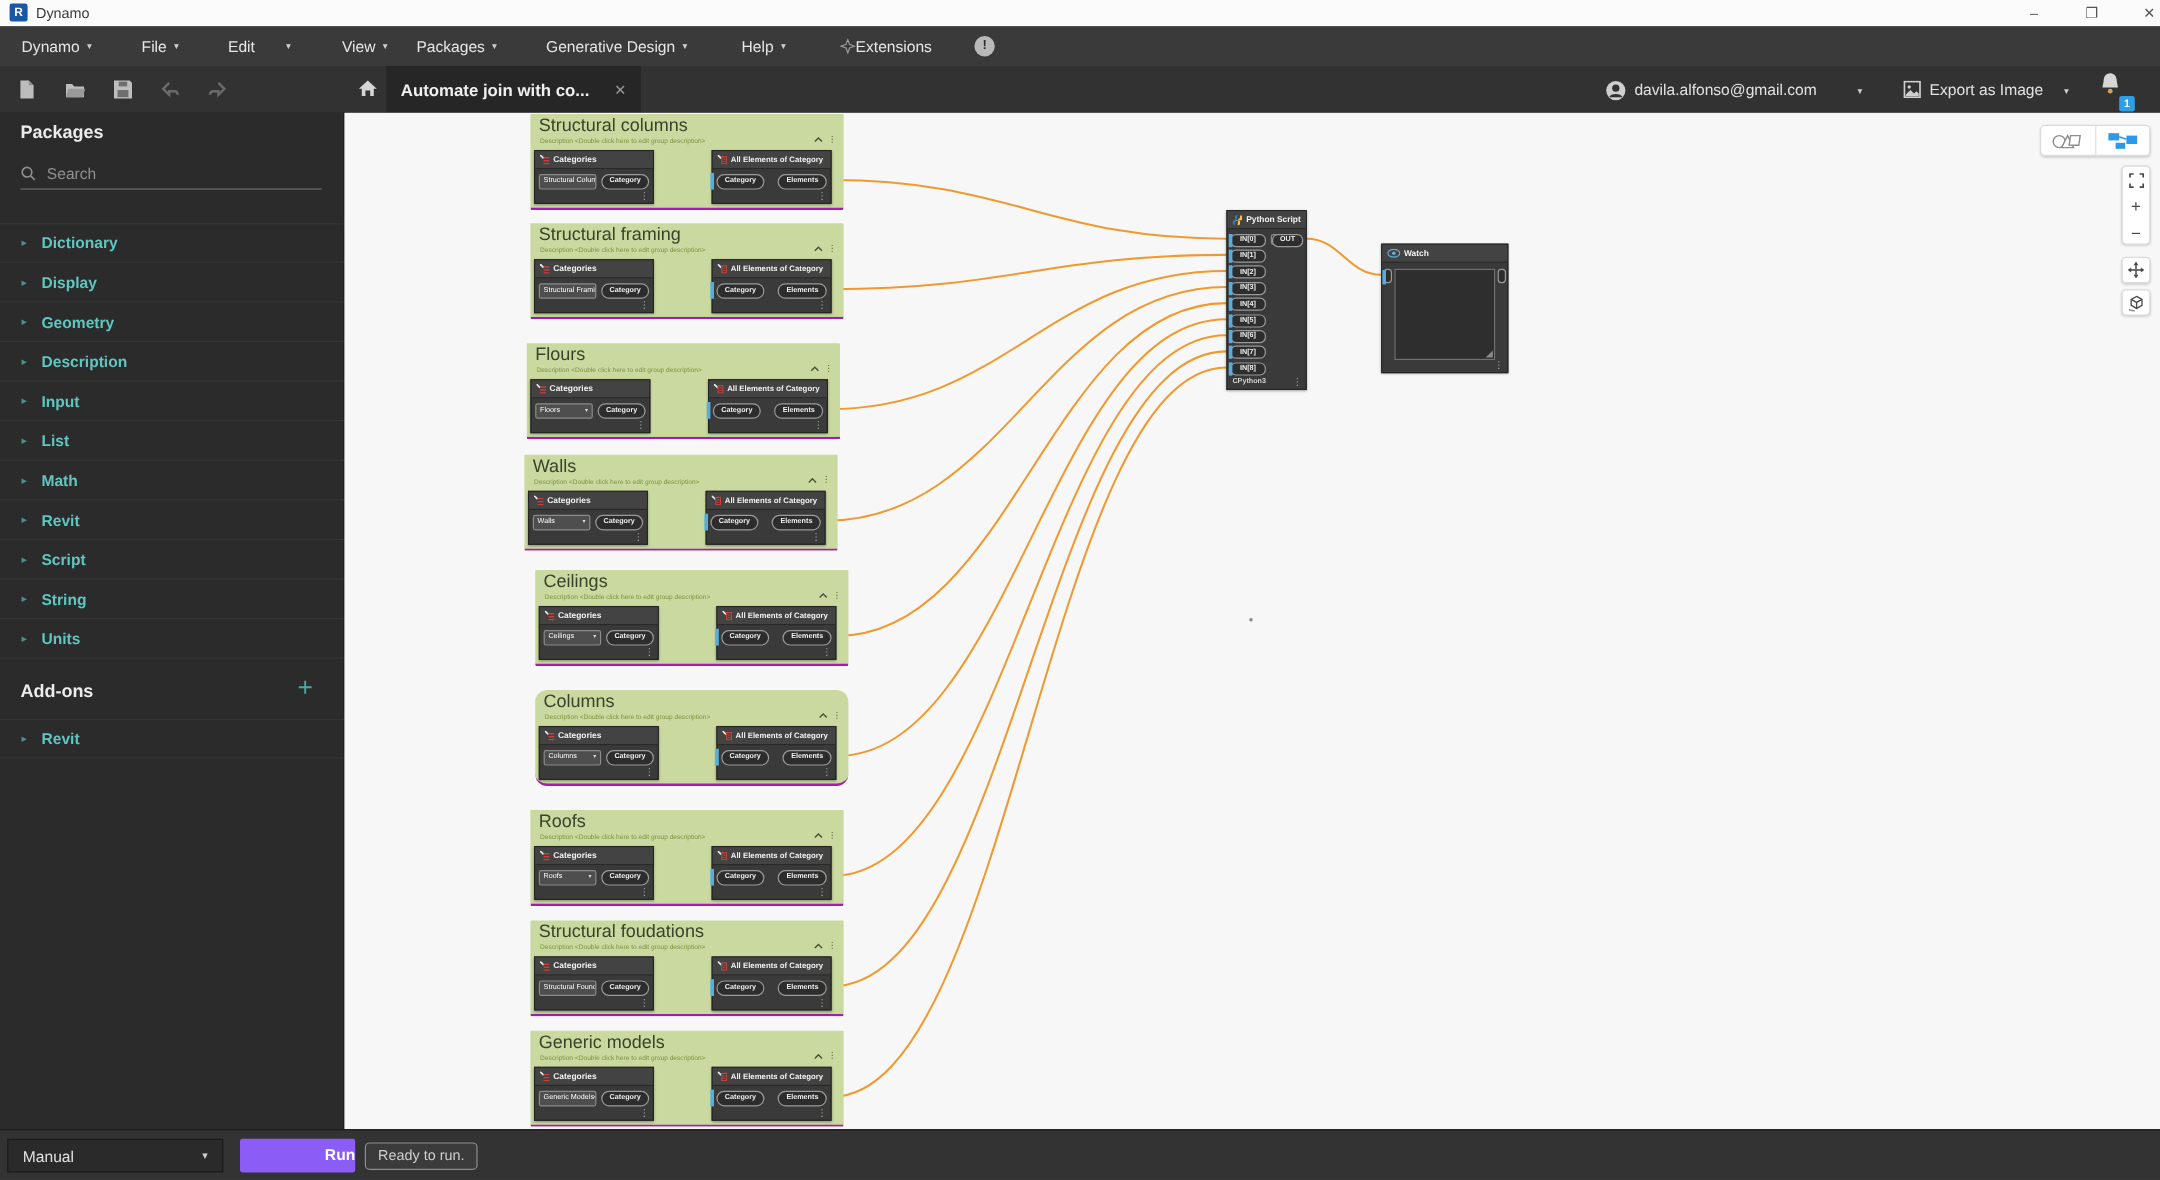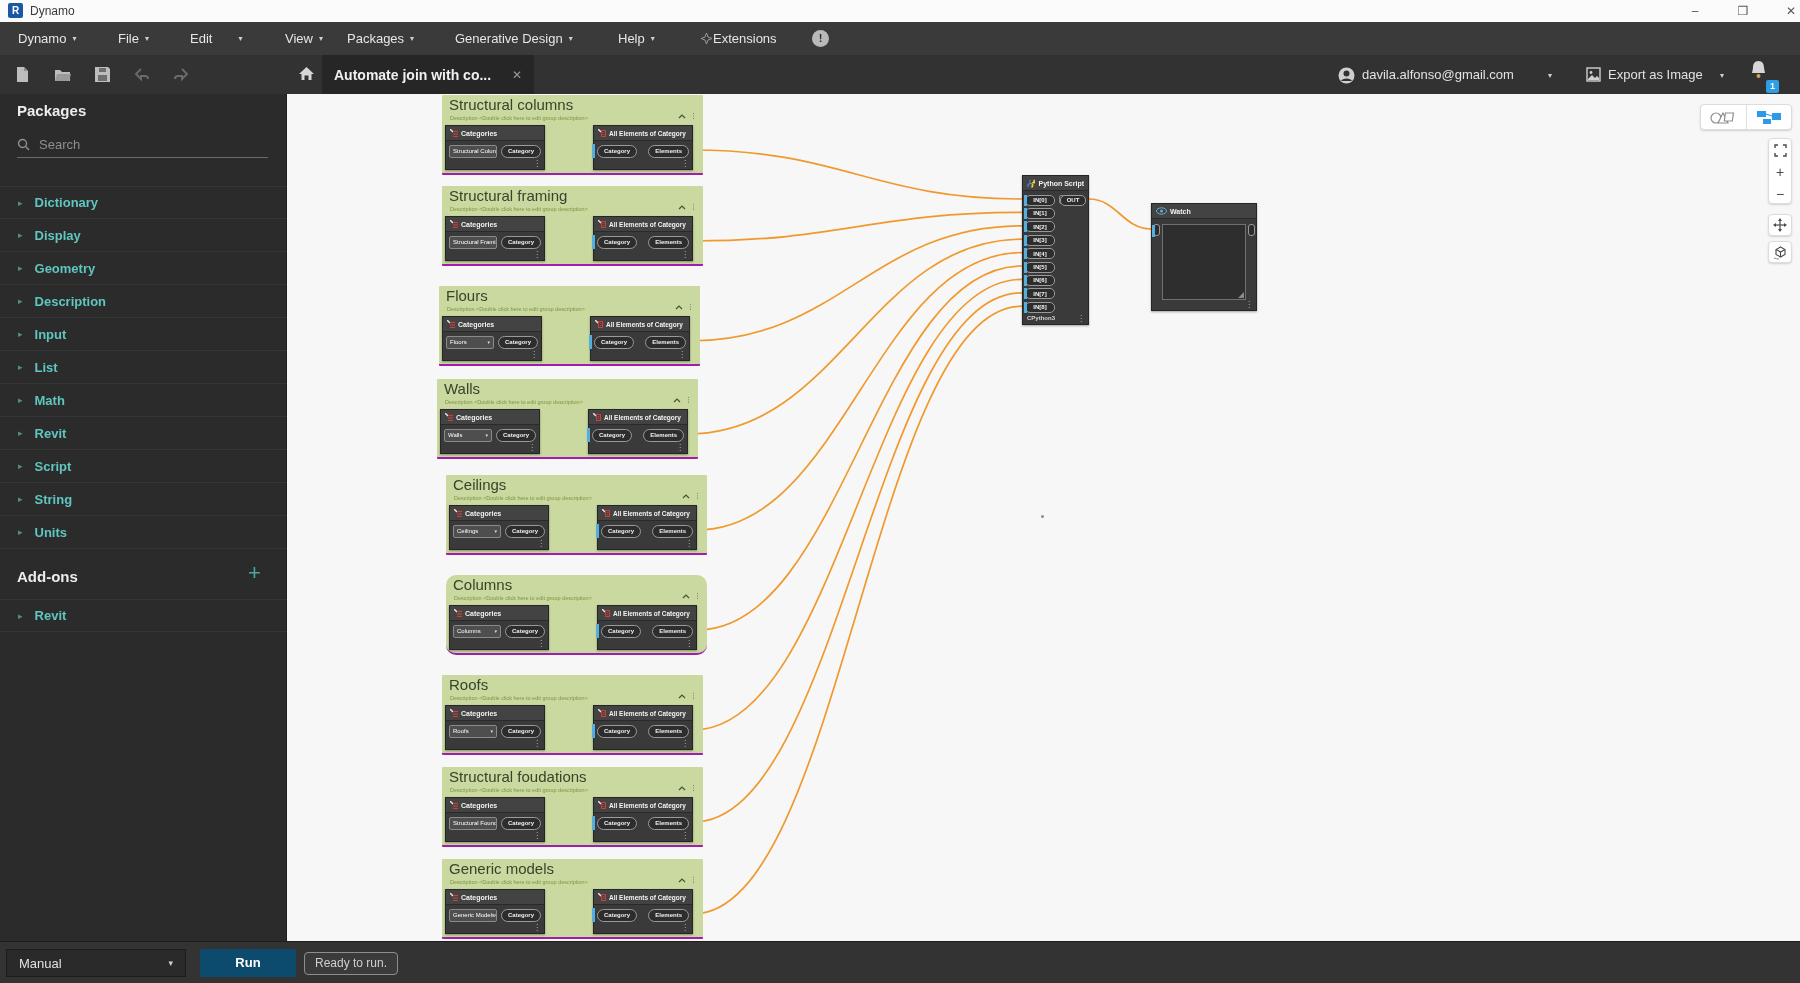--- a/index.html
+++ b/index.html
@@ -54,22 +54,22 @@
   #addons-plus { position:absolute; left:248px; top:466px; font-size:22px; font-weight:normal; color:#4ba6a1; }
   #addons-list { position:absolute; left:0; top:505px; width:287px; }
 
   
   #runbar { position:absolute; left:0; top:941px; width:1800px; height:42px; background:#333;
     border-top:1px solid #1d1d1d; }
   #run-mode { position:absolute; left:6px; top:7px; width:180px; height:28px; background:#2a2a2a;
     border:1px solid #1c1c1c; color:#e0e0e0; font-size:13px; display:flex; align-items:center;
     padding:0 12px; }
   #run-mode .mode-caret { margin-left:auto; color:#cfcfcf; font-size:9px; }
-  #run-button { position:absolute; left:200px; top:7px; width:96px; height:28px; background:#0c4a6e;
-    border-radius:2px; color:#fff; font-size:13px; font-weight:bold; text-align:center; line-height:28px; }
+  #run-button { position:absolute; left:200px; top:7px; width:96px; height:28px; background:#8b5cf6;
+    border-radius:2px; color:#fff; font-size:13px; font-weight:bold; text-align:right; line-height:28px; }
   #run-status { position:absolute; left:304px; top:10px; height:23px; padding:0 10px;
     border:1px solid #8e8e8e; border-radius:4px; background:#3b3b3b; color:#cfcfcf; font-size:12px;
     line-height:21px; }
 
   
   #canvas { position:absolute; left:287px; top:94px; width:1513px; height:847px; background:#f7f7f7; overflow:hidden; }
   #wire-layer { position:absolute; left:0; top:0; width:1513px; height:847px; }
   #wire-layer path { fill:none; stroke-width:1.7px; }
   .dgroup { position:absolute; width:261px; height:80px; background:#c9d9a0;
     border-bottom:2px solid #a21caf; border-radius:1px; }

